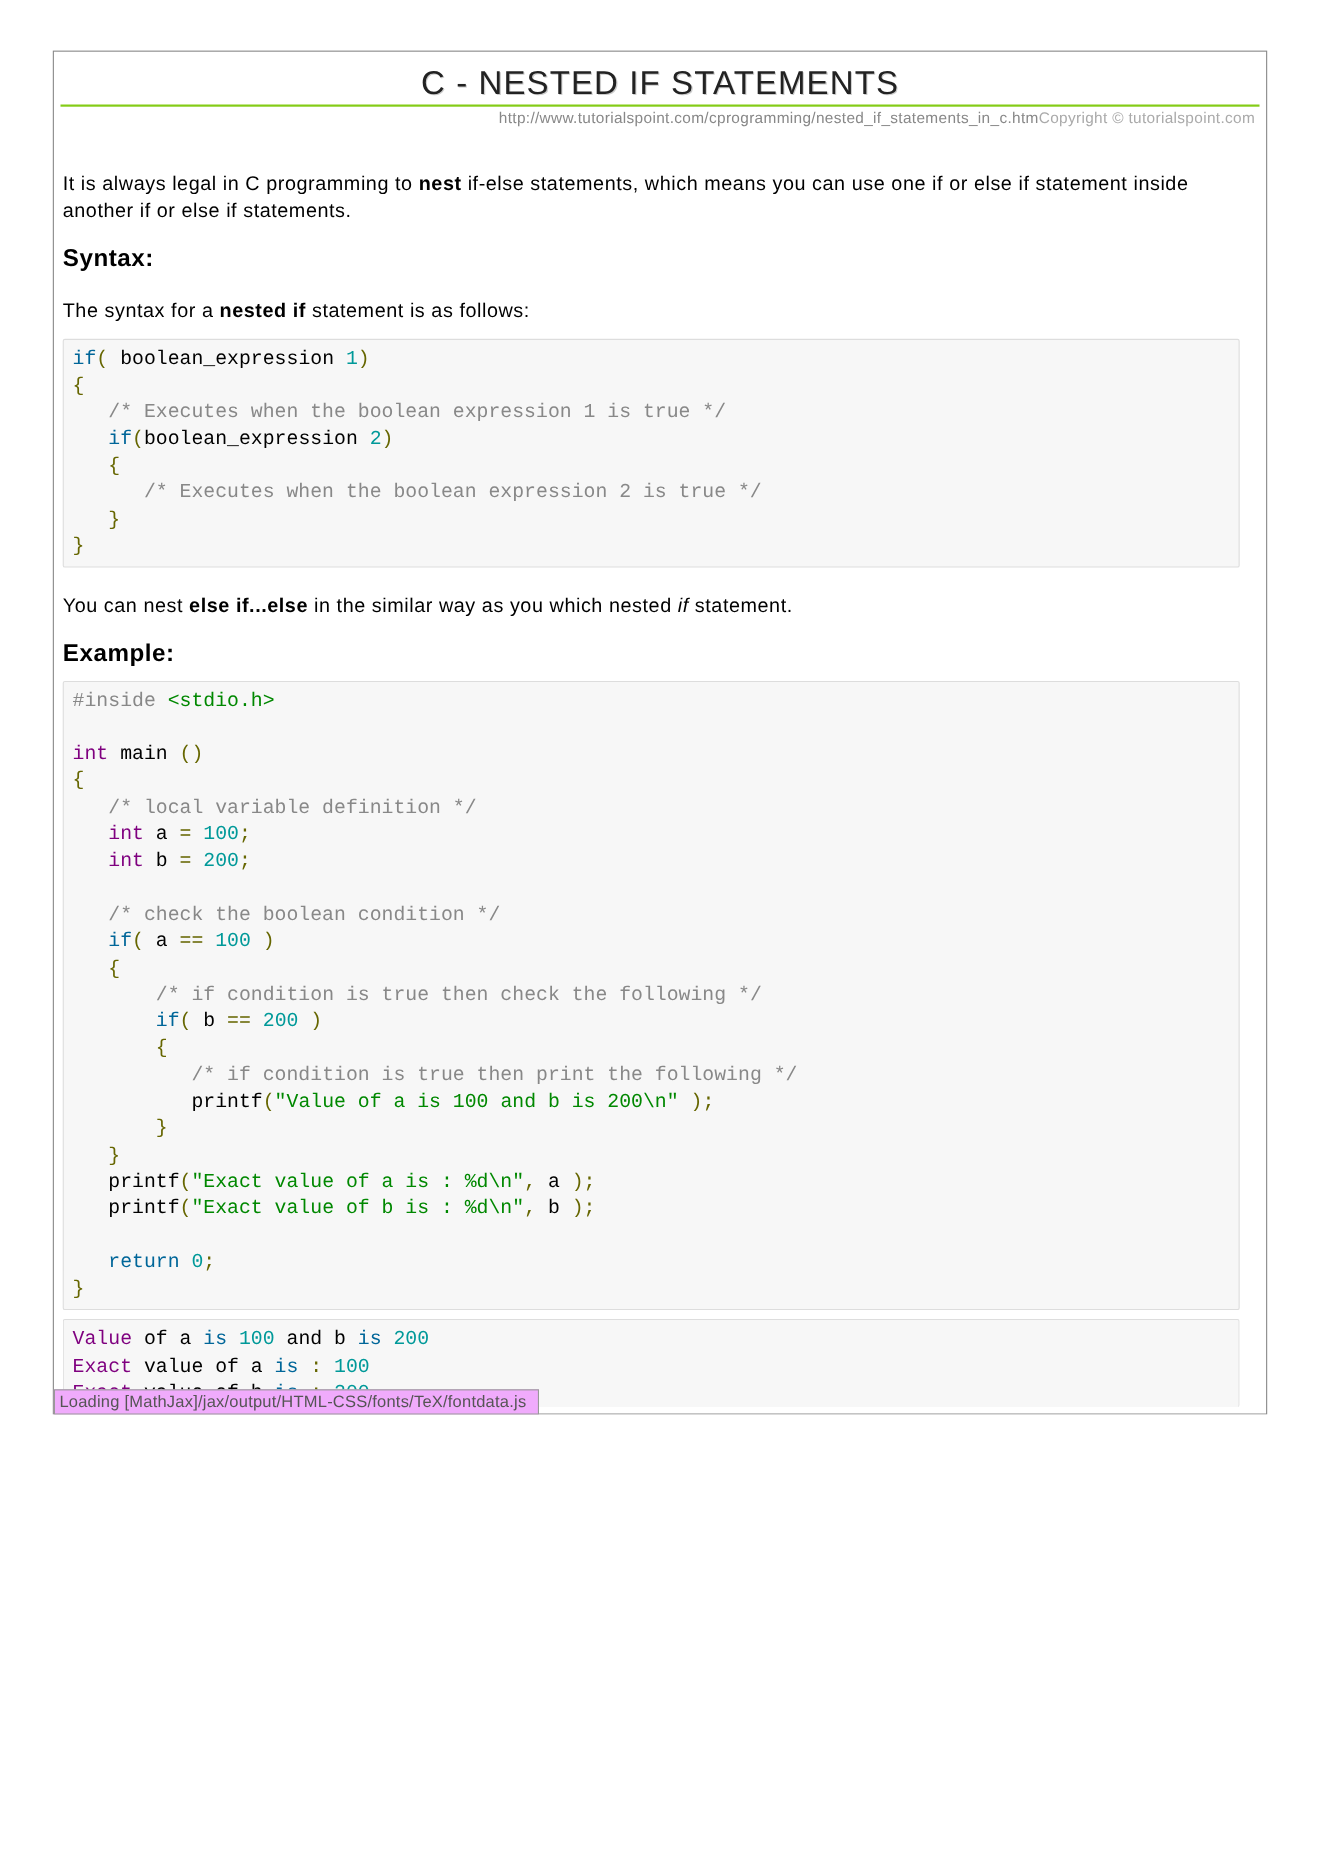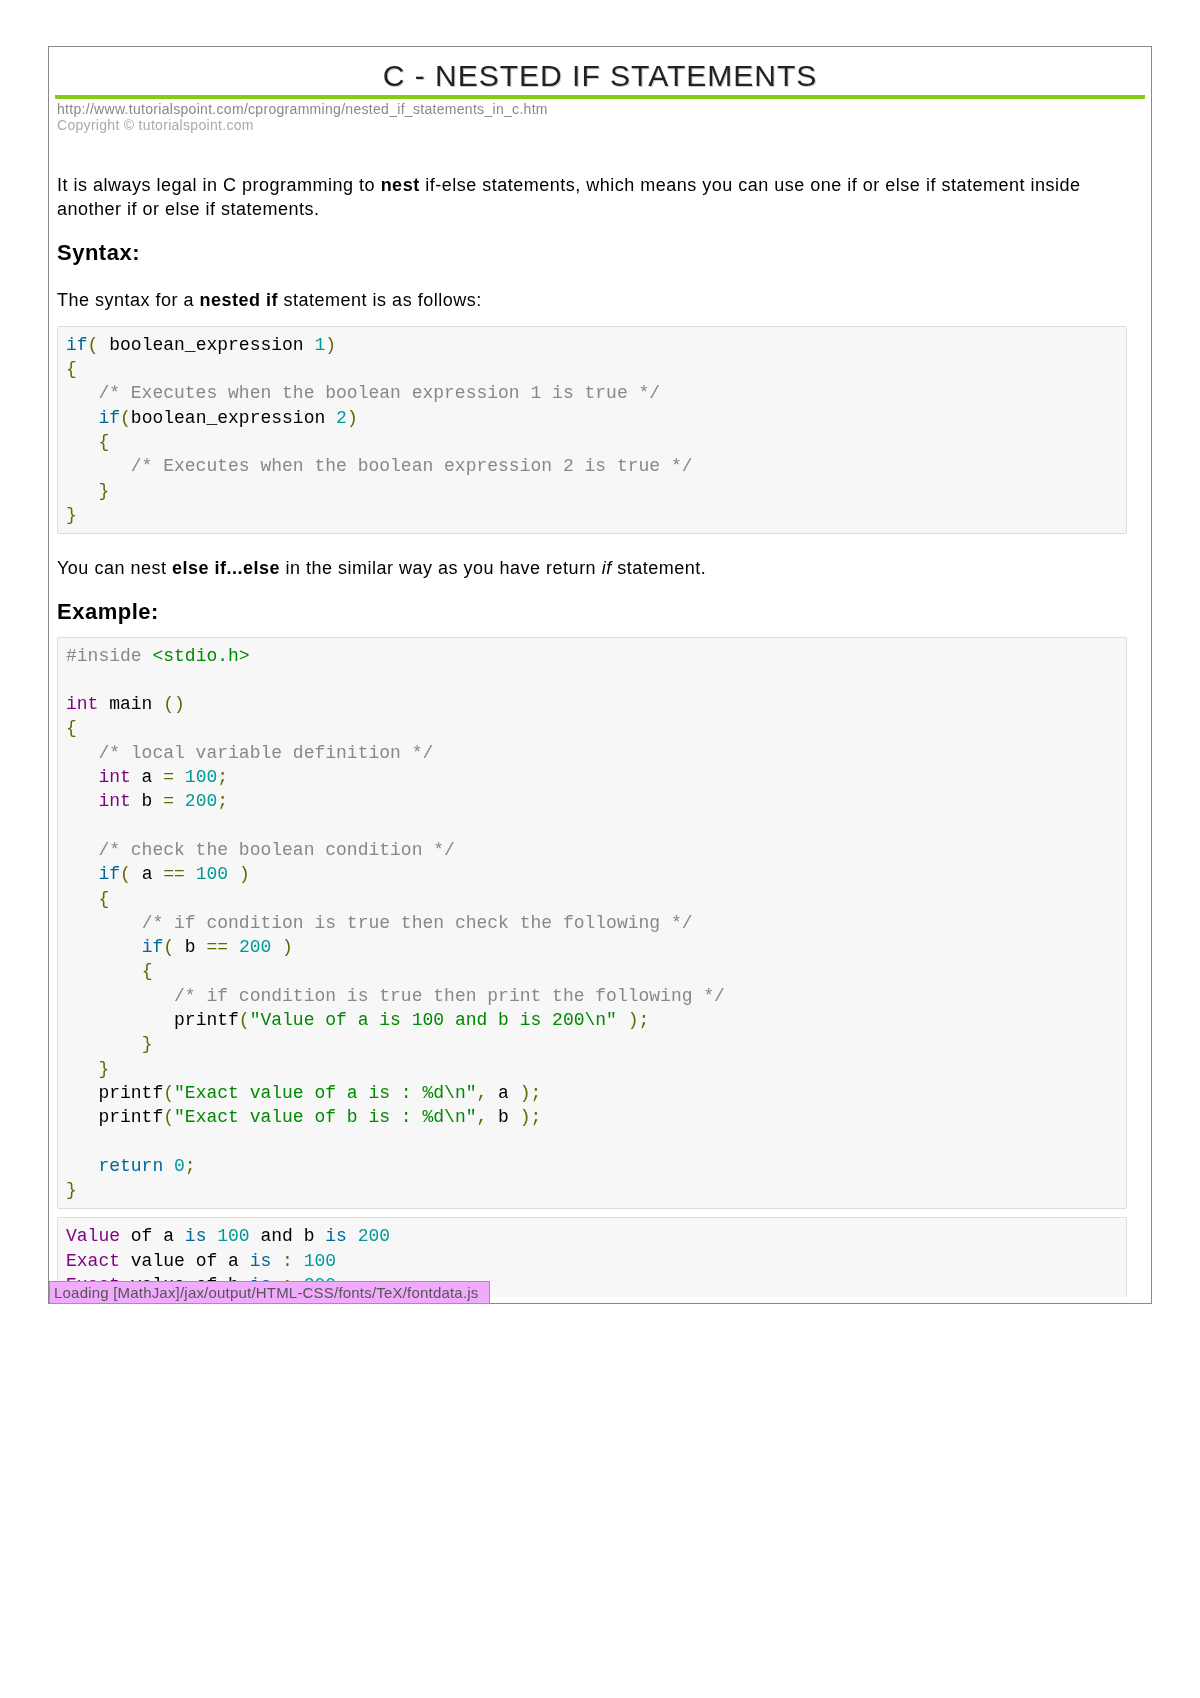--- a/index.html
+++ b/index.html
@@ -23,28 +23,27 @@
     text-align: center;
     font-family: Verdana, Geneva, sans-serif;
     font-size: 30px;
     font-weight: normal;
     letter-spacing: 1px;
     color: #222222;
     text-shadow: 1px 1px 0 #cccccc;
     margin: 6px 0 2px 0;
   }
   .meta-row {
-    border-top: 4px solid #84cc16;
+    border-top: 2px solid #84cc16;
     display: flex;
     justify-content: flex-end;
     font-size: 14px;
     color: #999999;
     padding: 2px 4px 4px 2px;
     letter-spacing: 0.3px;
-    flex-direction: column;
   }
   .meta-row .url { color: #888888; }
   .meta-row .copyright { color: #aaaaaa; }
   .content {
     padding: 0 2px 0 2px;
   }
   p.para {
     margin: 36px 0 14px 0;
     line-height: 1.35;
   }
@@ -119,21 +118,21 @@
 <pre class="code"><span class="kw">if</span><span class="pun">(</span><span class="pln"> boolean_expression </span><span class="num">1</span><span class="pun">)</span>
 <span class="pun">{</span>
    <span class="com">/* Executes when the boolean expression 1 is true */</span>
    <span class="kw">if</span><span class="pun">(</span><span class="pln">boolean_expression </span><span class="num">2</span><span class="pun">)</span>
    <span class="pun">{</span>
       <span class="com">/* Executes when the boolean expression 2 is true */</span>
    <span class="pun">}</span>
 <span class="pun">}</span></pre>
 
     <p class="para2">
-      <span>You can nest </span><strong>else if...else</strong><span> in the similar way as you have return </span><em>if</em><span> statement.</span>
+      <span>You can nest </span><strong>else if...else</strong><span> in the similar way as you which nested </span><em>if</em><span> statement.</span>
     </p>
 
     <h2 class="section">Example:</h2>
 
 <pre class="code"><span class="dir">#inside </span><span class="inc">&lt;stdio.h&gt;</span>
 
 <span class="typ">int</span><span class="pln"> main </span><span class="pun">()</span>
 <span class="pun">{</span>
    <span class="com">/* local variable definition */</span>
    <span class="typ">int</span><span class="pln"> a </span><span class="pun">=</span><span class="pln"> </span><span class="num">100</span><span class="pun">;</span>

